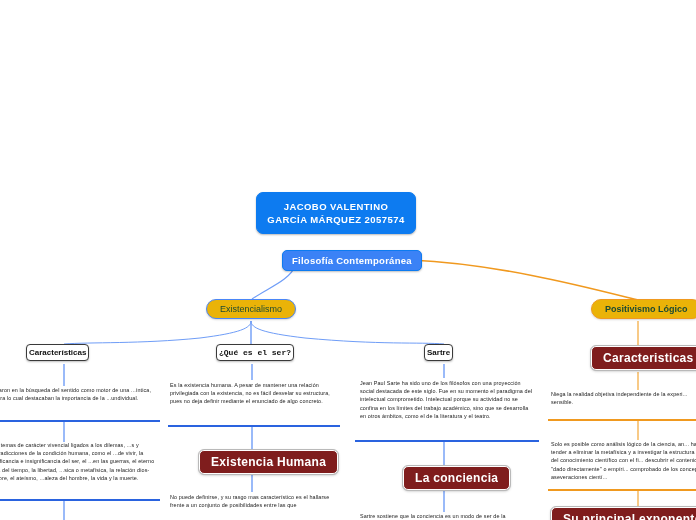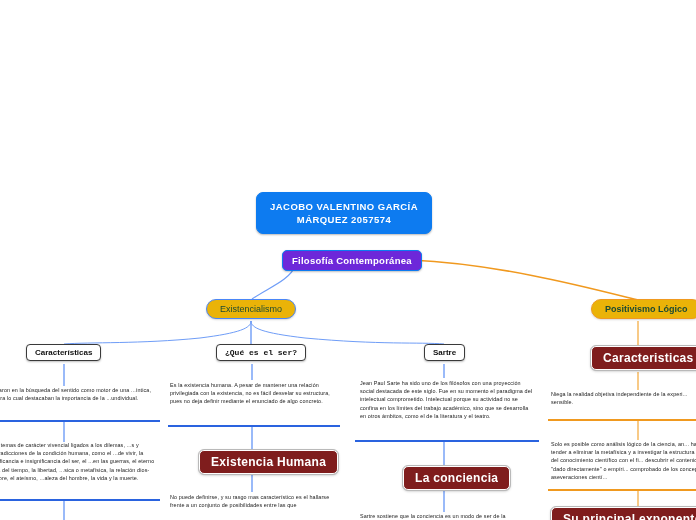--- a/index.html
+++ b/index.html
@@ -24,39 +24,39 @@
     pointer-events: none;
   }
   .node {
     position: absolute;
     white-space: nowrap;
   }
 
   
   .root-title {
     left: 256px; top: 192px;
-    width: 176px;
+    width: 160px;
     background: #0d7bf0;
     border: 1px solid #0d7bf0;
     border-radius: 7px;
     box-shadow: 0 1px 2px rgba(0,0,0,0.28);
     color: #ffffff;
     font-size: 9.5px;
     font-weight: bold;
     letter-spacing: 0.45px;
     text-align: center;
     line-height: 13px;
     padding: 7px 6px;
     white-space: normal;
   }
 
   
   .topic-main {
     left: 282px; top: 250px;
-    background: #6d28d9;
+    background: #3b82f6;
     border: 1px solid #0d7bf0;
     border-radius: 5px;
     box-shadow: 0 1px 2px rgba(0,0,0,0.25);
     color: #ffffff;
     font-size: 9.5px;
     font-weight: bold;
     letter-spacing: 0.25px;
     padding: 4px 9px;
   }
 
@@ -73,21 +73,21 @@
   .topic-outline.orange { border: 1.4px solid #f0991f; }
 
   
   .topic-box {
     background: #ffffff;
     border: 1.3px solid #3a3a3a;
     border-radius: 4px;
     color: #111111;
     font-size: 8px;
     font-weight: bold;
-    padding: 3px 8px;
+    padding: 3px 2px;
     box-shadow: 0 1px 2px rgba(0,0,0,0.25);
   }
 
   
   .chip {
     background: #7f1d1d;
     border: 1.2px solid #ffffff;
     outline: 1px solid #b9b9b9;
     border-radius: 5px;
     color: #ffffff;

